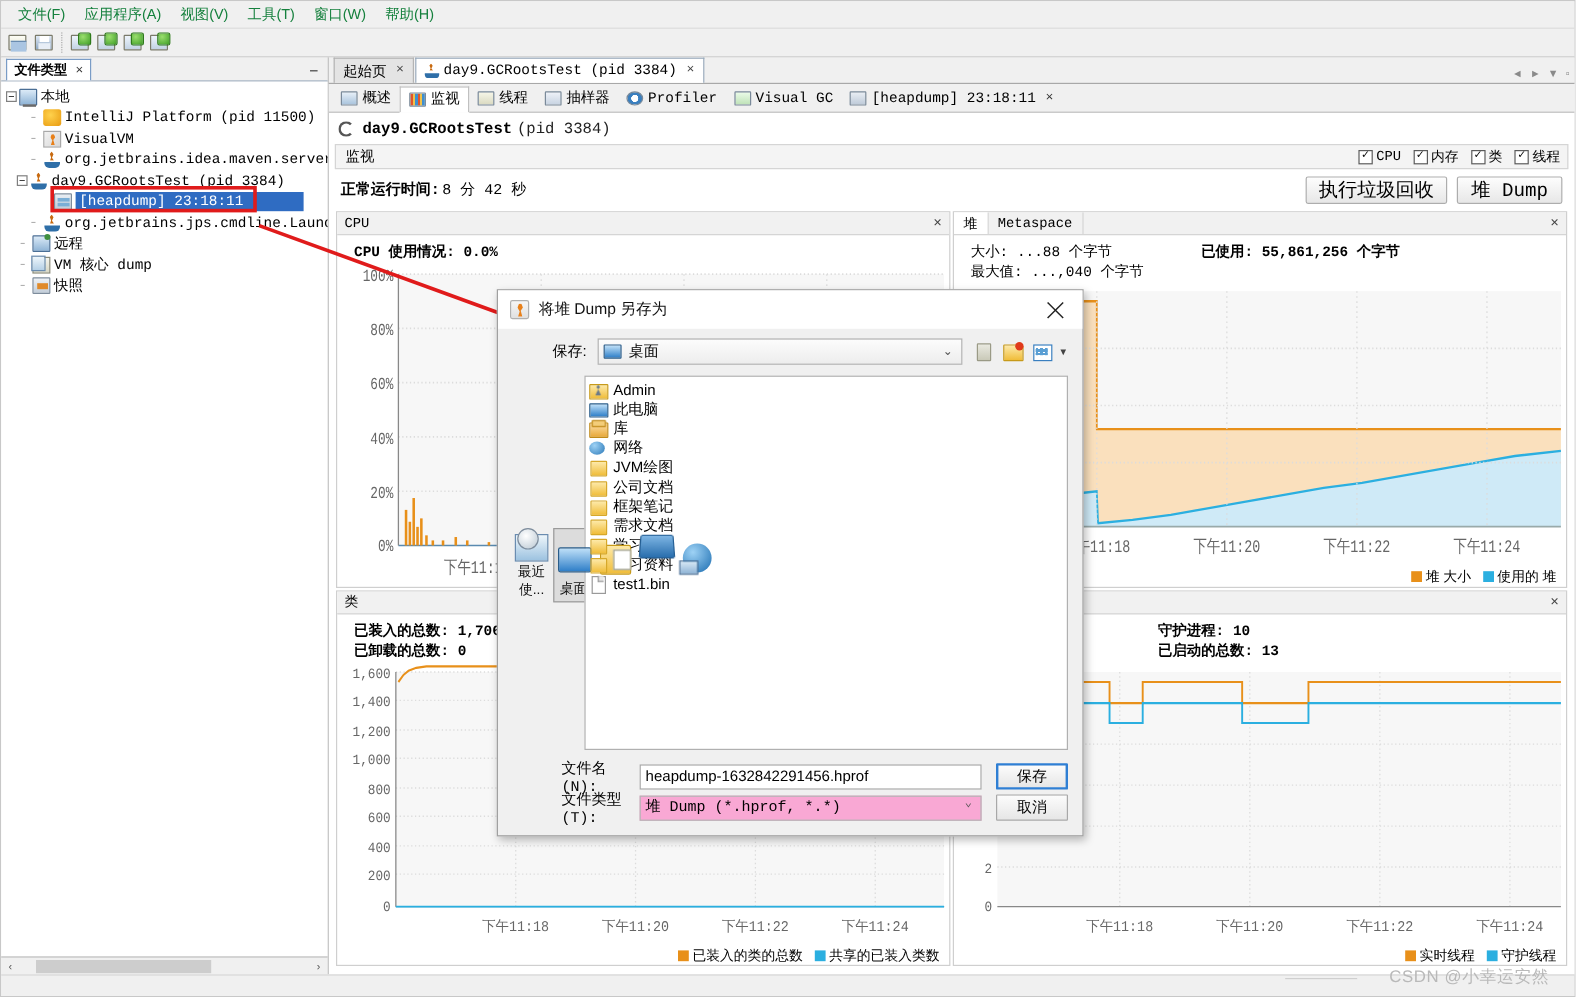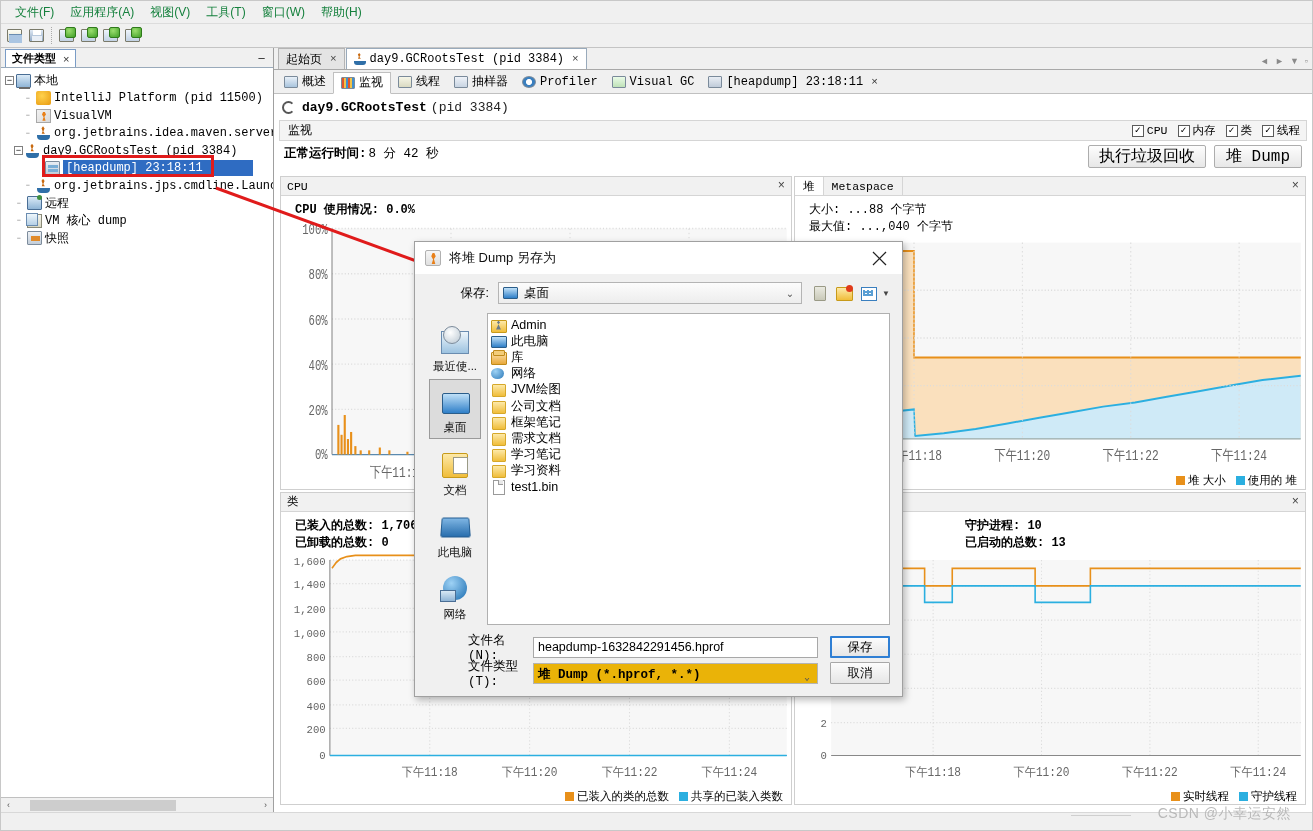--- a/index.html
+++ b/index.html
@@ -204,21 +204,21 @@
     height:21px; margin:2px 5px 0 5px; background:#f4f4f4; border:1px solid #d5d5d5;
     display:flex; align-items:center; padding:0 8px; font-size:12px; position:relative;
   }
   .mon-checks { position:absolute; right:6px; display:flex; gap:10px; align-items:center; }
   .chk { display:flex; align-items:center; font-size:11.5px; font-family:"Liberation Mono", monospace;}
   .chkbox {
     width:12px;height:12px;border:1px solid #5a5a5a;background:#fff;margin-right:3px;
     display:flex;align-items:center;justify-content:center;font-size:10px;color:#000;line-height:1;
   }
   .uptime-row {
-    display:flex; height:30px; padding:4px 10px 0 10px; position:relative;
+    display:flex; align-items:center; height:30px; padding:4px 10px 0 10px; position:relative;
     font-family:"Liberation Mono", monospace;
   }
   .uptime-row b { font-size:12.5px; }
   .uptime-row span { font-size:12.5px; margin-left:2px; }
   .btns { position:absolute; right:10px; display:flex; gap:8px; }
   .btn {
     min-width:88px; height:23px; background:linear-gradient(#fdfdfd,#e7e7e7);
     border:1px solid #adadad; border-radius:2px; font-size:16px;
     display:flex;align-items:center;justify-content:center; padding:0 10px;
     font-family:"Liberation Mono", monospace;
@@ -287,21 +287,21 @@
   .dt-new::before{content:"";position:absolute;right:1px;top:1px;width:7px;height:7px;
     background:#e03a1a;border-radius:50%;z-index:2;}
   .dt-view::after{content:"";position:absolute;left:1px;top:3px;width:14px;height:12px;
     background:#fff;border:1px solid #3a7fbf;}
   .dt-view::before{content:"";position:absolute;left:3px;top:6px;width:10px;height:6px;
     background:repeating-linear-gradient(90deg,#5a9fd4 0 2px,transparent 2px 4px),
                repeating-linear-gradient(0deg,#5a9fd4 0 2px,transparent 2px 3px);z-index:2;}
   .dt-caret { font-size:8px;color:#444;margin-left:-3px; }
   .dlg-main { flex:1; display:flex; min-height:0; }
   .places {
-    width:56px; flex:0 0 56px; display:flex; flex-direction:column;
+    width:56px; flex:0 0 56px; display:flex; flex-direction:row;
     align-items:center; padding-top:4px; gap:2px;
   }
   .place {
     width:52px; height:62px; display:flex; flex-direction:column;
     align-items:center; justify-content:flex-end; padding-bottom:3px;
     font-size:11.5px; color:#111; text-align:center;
   }
   .place.sel { background:#dcdcdc; border:1px solid #9a9a9a; }
   .place .pico { width:32px; height:30px; margin-bottom:3px; position:relative; }
   .pico-recent::after{content:"";position:absolute;left:2px;top:5px;width:26px;height:21px;
@@ -348,24 +348,23 @@
   .dlg-foot { flex:0 0 auto; padding-top:9px; }
   .frow { display:flex; align-items:center; height:26px; }
   .frow .flbl { width:106px; text-align:left; padding-left:41px; font-size:12.5px;
                 font-family:"Liberation Mono", monospace; }
   .finput {
     flex:1; height:21px; background:#fff; border:1px solid #a8a8a8;
     display:flex; align-items:center; padding:0 4px; font-size:12.5px;
     font-family:Liberation Sans, sans-serif;
   }
   .fcombo {
-    flex:1; height:21px; background:#eab308; border:1px solid #b4b4b4;
-    display:flex; align-items:flex-end; padding:0 4px; font-size:12.5px; position:relative;
+    flex:1; height:21px; background:#f9a8d4; border:1px solid #b4b4b4;
+    display:flex; align-items:flex-start; padding:0 4px; font-size:12.5px; position:relative;
     font-family:"Liberation Mono", monospace;
-    font-weight:bold;
   }
   .fcombo .chev{position:absolute;right:7px;color:#555;font-size:10px;}
   .fbtn {
     width:60px; height:22px; margin-left:12px; background:linear-gradient(#fcfcfc,#e6e6e6);
     border:1px solid #a8a8a8; display:flex;align-items:center;justify-content:center;
     font-size:12.5px; border-radius:1px;
   }
   .fbtn.primary { border:2px solid #2f7fd4; }
   
   .statusbar { height:18px; flex:0 0 18px; background:#f0f0f0; border-top:1px solid #d8d8d8; position:relative; }
@@ -650,20 +649,23 @@
                 <div class="heaptab active">堆</div>
                 <div class="heaptab">Metaspace</div>
               </div>
               <span class="closex">×</span>
             </div>
             <div class="chart-stats" style="padding-left:14px;display:flex;gap:48px">
               <div>
                 <div>大小: ...88 个字节</div>
                 <div>最大值: ...,040 个字节</div>
               </div>
+              <div>
+                <b>已使用: 55,861,256 个字节</b>
+              </div>
             </div>
             <div class="plot">
               <svg viewBox="0 0 480 168" preserveAspectRatio="none">
                 <rect x="10" y="4" width="466" height="140" fill="#f7f7f7"></rect>
                 <path d="M10,10 L112,10 L112,86 L476,86 L476,144 L10,144 Z" fill="#fae0bd"></path>
                 <polyline points="10,10 112,10 112,86 476,86" fill="none" stroke="#e8901a" stroke-width="1.4"></polyline>
                 <path d="M10,131 L70,128 L100,124 L112,123 L113,142 L140,140 L170,137 L200,133 L230,129 L260,125 L290,121 L320,118 L350,114 L380,110 L410,106 L440,102 L476,99 L476,144 L10,144 Z" fill="#cfeaf7"></path>
                 <polyline points="10,131 70,128 100,124 112,123 113,142 140,140 170,137 200,133 230,129 260,125 290,121 320,118 350,114 380,110 410,106 440,102 476,99" fill="none" stroke="#2bafe0" stroke-width="1.4"></polyline>
                 <g stroke="#dcdcdc" stroke-dasharray="1,2">
                   <line x1="10" y1="38" x2="476" y2="38"></line>

